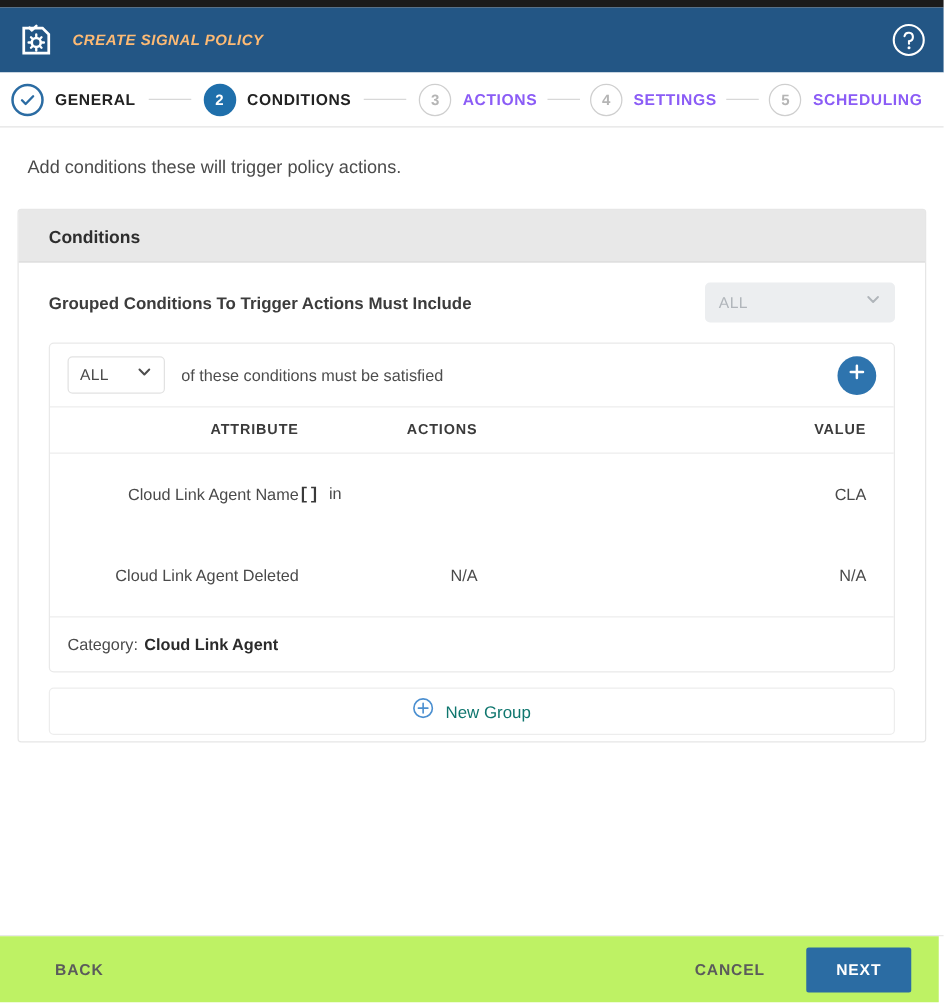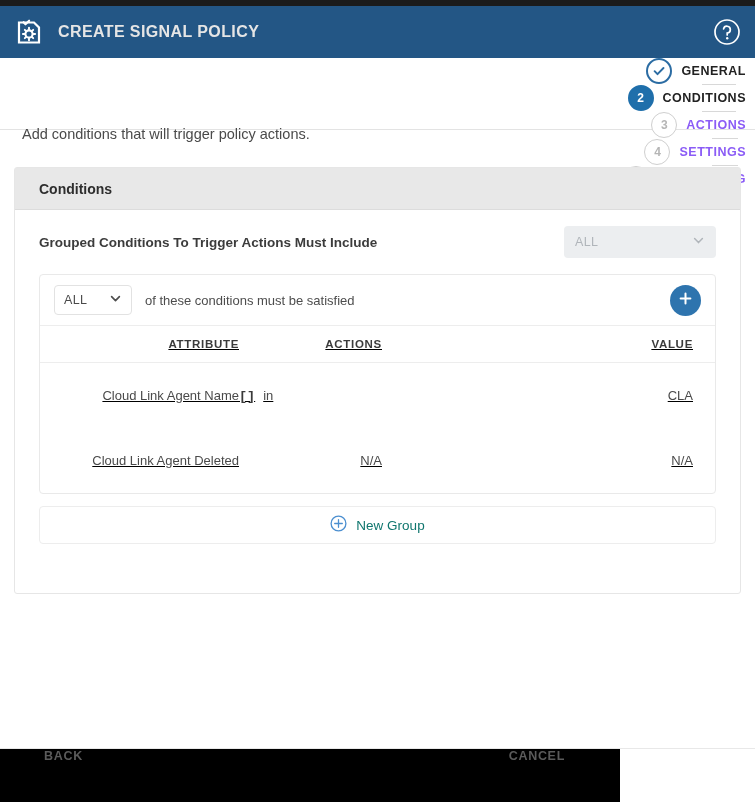--- a/index.html
+++ b/index.html
@@ -19,38 +19,38 @@
   }
 
   
   .header {
     position: absolute; top: 6px; left: 0; width: 755px; height: 52px;
     background: #235685;
     display: flex; align-items: center; padding: 0 14px;
   }
   .header-icon { width: 30px; height: 30px; flex: 0 0 30px; }
   .header-title {
-    color: #e5e5e5;
-    font-size: 16px;
+    color: #fdba74;
+    font-size: 12px;
     font-weight: bold;
     letter-spacing: 0.4px;
     margin-left: 14px;
     white-space: nowrap;
+    font-style: italic;
   }
   .header-spacer { flex: 1 1 auto; }
   .help-icon { width: 28px; height: 28px; flex: 0 0 28px; cursor: pointer; }
 
   
   .stepper {
-    position: absolute; top: 58px; left: 0; width: 755px; height: 72px;
-    background: #ffffff;
-    display: flex; align-items: flex-end;
+    position: absolute; top: 58px; left: 0; width: 755px; height: 44px;
+    background: #ffffff;
+    display: flex; align-items: center;
     padding: 0 9px;
     border-bottom: 1px solid #e3e3e3;
-    flex-direction: column;
   }
   .step { display: flex; align-items: center; flex: 0 0 auto; cursor: pointer; }
   .step-bubble {
     width: 26px; height: 26px; border-radius: 50%;
     display: flex; align-items: center; justify-content: center;
     font-size: 12px; font-weight: bold;
     flex: 0 0 26px;
   }
   .step-bubble.done { border: 2px solid #2b6ca3; background: #fff; color: #2b6ca3; }
   .step-bubble.current { background: #1f6fab; color: #ffffff; border: 2px solid #1f6fab; }
@@ -148,21 +148,21 @@
   .group-top-spacer { flex: 1 1 auto; }
   .add-btn {
     width: 31px; height: 31px; border-radius: 50%;
     background: #2e74ae;
     display: flex; align-items: center; justify-content: center;
     cursor: pointer;
     flex: 0 0 31px;
   }
 
   
-  .cond-table { width: 100%; text-decoration: underline; }
+  .cond-table { width: 100%; }
   .cond-head {
     display: flex;
     height: 38px;
     align-items: center;
     padding: 0 22px;
     border-top: 1px solid #ededed;
     border-bottom: 1px solid #ededed;
   }
   .cond-head span {
     font-size: 11.5px; font-weight: bold; color: #3b3b3b; letter-spacing: 0.7px;
@@ -204,23 +204,23 @@
   }
   .new-group .plus-circle { margin-right: 9px; }
   .new-group .ng-label { font-size: 13.5px; color: #0f766e; }
 
   
   .footer-sep {
     position: absolute; left: 0; top: 748px; width: 755px; height: 1px;
     background: #e8e8e8;
   }
   .footer {
-    position: absolute; left: 0; top: 749px; width: 620px; height: 53px;
-    background: #000000;
-    display: flex; 
+    position: absolute; left: 0; top: 749px; width: 751px; height: 53px;
+    background: #bef264;
+    display: flex; align-items: center;
     padding: 0 22px;
   }
   .btn-back {
     font-size: 12.5px; font-weight: bold; color: #5b5b5b;
     letter-spacing: 0.7px;
     margin-left: 22px;
     cursor: pointer;
   }
   .footer-spacer { flex: 1 1 auto; }
   .btn-cancel {
@@ -295,21 +295,21 @@
     <span class="step-label inactive">SETTINGS</span>
   </div>
   <span class="step-line short"></span>
 
   <div class="step">
     <span class="step-bubble todo">5</span>
     <span class="step-label inactive">SCHEDULING</span>
   </div>
 </div>
 
-<div class="instruction">Add conditions that will trigger policy actions.</div>
+<div class="instruction">Add conditions these will trigger policy actions.</div>
 
 <div class="card">
 
   <div class="card-header">
     <span class="card-header-title">Conditions</span>
   </div>
 
   <div class="card-body">
 
     <div class="grouped-row">
@@ -363,33 +363,38 @@
           <span class="cell col-val">CLA</span>
         </div>
 
         <div class="cond-row">
           <span class="cell col-attr">Cloud Link Agent Deleted</span>
           <span class="cell col-op">N/A</span>
           <span class="cell col-val">N/A</span>
         </div>
       </div>
 
+      <div class="category-row">
+        <span class="lbl">Category:</span>
+        <span class="valb">Cloud Link Agent</span>
+      </div>
     </div>
 
     <div class="new-group">
       <span class="plus-circle">
         <svg width="17" height="17" viewBox="0 0 17 17">
           <circle cx="8.5" cy="8.5" r="7.4" fill="none" stroke="#4b8fd0" stroke-width="1.3"></circle>
           <path d="M8.5 4.7 v7.6 M4.7 8.5 h7.6" stroke="#4b8fd0" stroke-width="1.3" stroke-linecap="round"></path>
         </svg>
       </span>
       <span class="ng-label">New Group</span>
     </div>
 
   </div>
 </div>
 
 <div class="footer-sep"></div>
 <div class="footer">
   <span class="btn-back">BACK</span>
   <span class="footer-spacer"></span>
   <span class="btn-cancel">CANCEL</span>
+  <button class="btn-next">NEXT</button>
 </div>
 
 </body></html>

